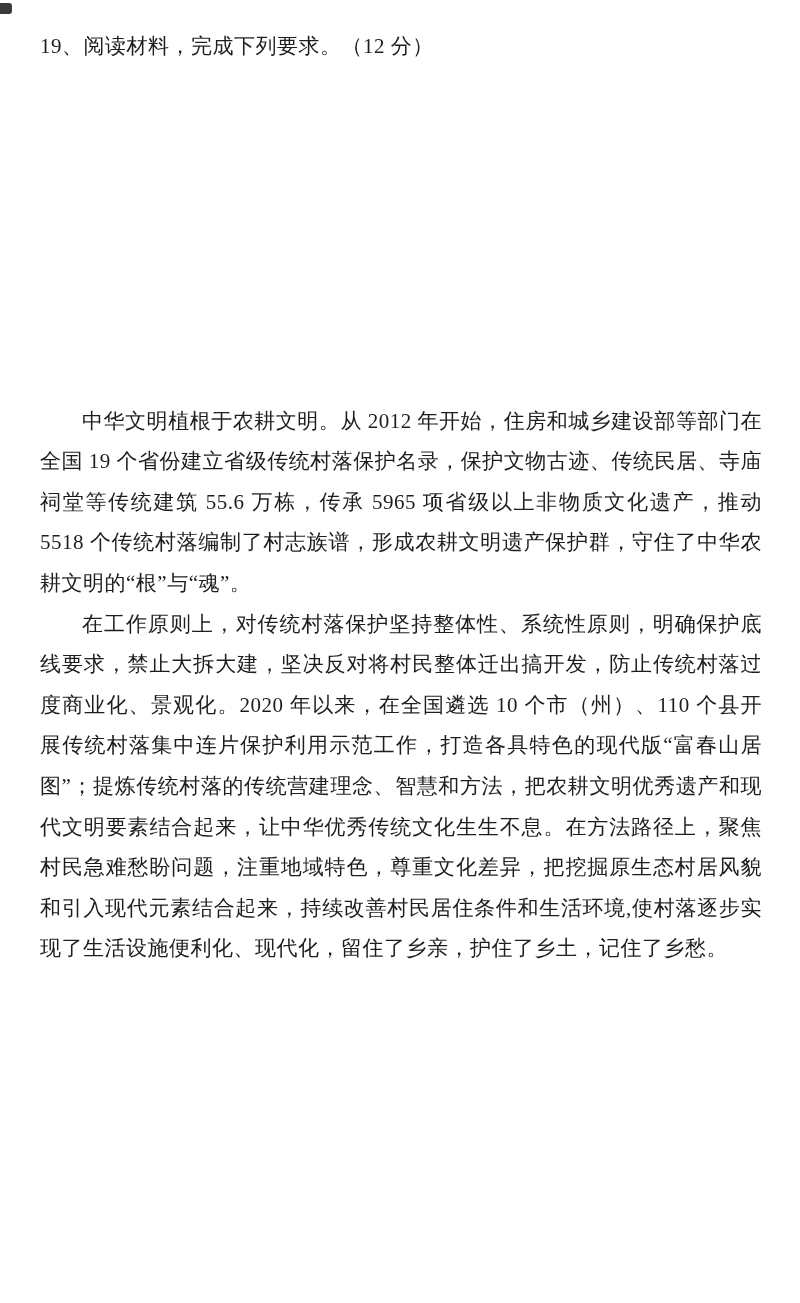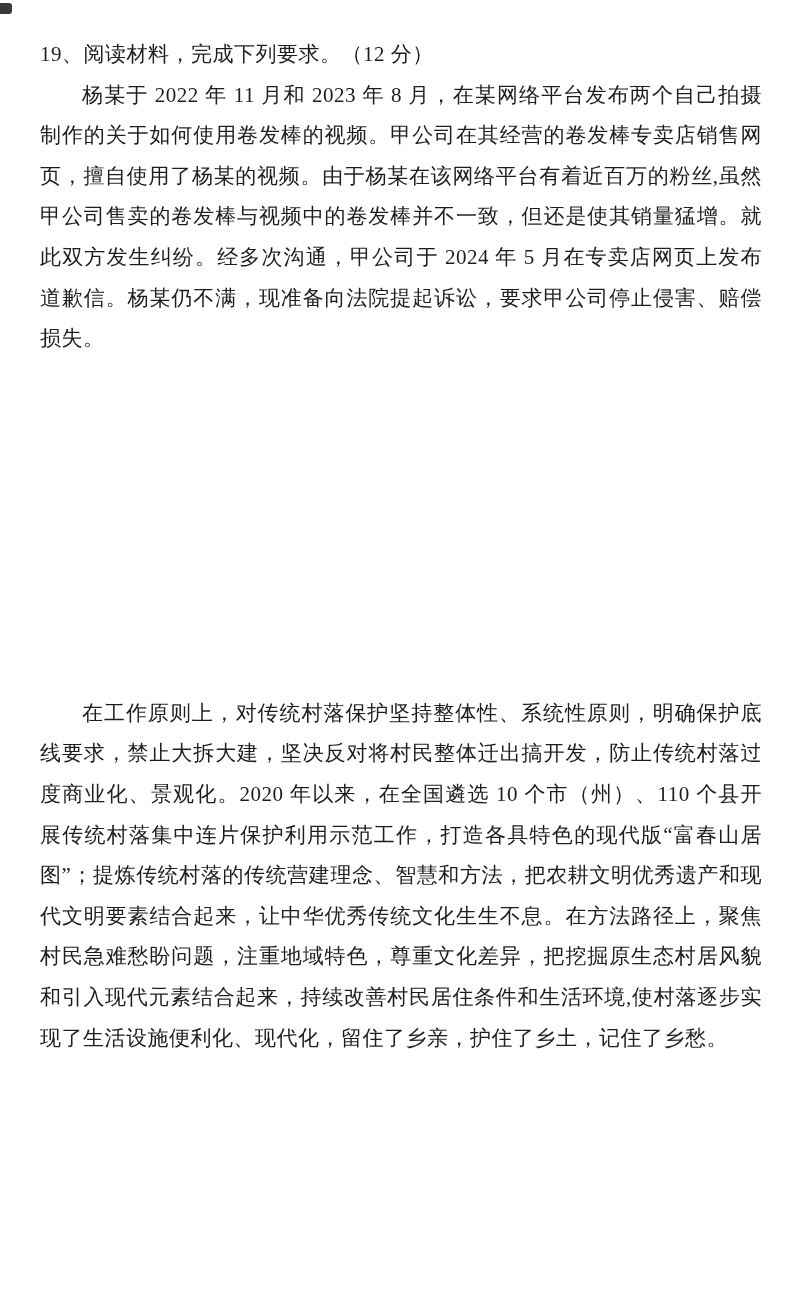--- a/index.html
+++ b/index.html
@@ -12,21 +12,21 @@
     height: 1303px;
     overflow: hidden;
     position: relative;
     font-family: "Liberation Serif", "DejaVu Serif", serif;
     color: #1d1d1d;
   }
   .page {
     box-sizing: border-box;
     width: 800px;
     height: 1303px;
-    padding: 34px 38px 0 40px;
+    padding: 26px 38px 0 40px;
     background: #ffffff;
   }
   .scan-artifact {
     position: absolute;
     left: 0;
     top: 3px;
     width: 12px;
     height: 11px;
     background: #3a3a3a;
     border-radius: 0 3px 3px 0;
@@ -53,22 +53,22 @@
 </style>
 </head>
 <body>
 
 <div class="scan-artifact"></div>
 
 <div class="page">
 
   <section>
     <h2 class="q-heading">19、阅读材料，完成下列要求。（12 分）</h2>
-    <p class="q-para">杨某于 2022 年 11 月和 2023 年 8 月，在某网络平台发布两个自己拍摄制作的关于如何使用卷发棒的视频。甲公司在其经营的卷发棒专卖店销售网页，擅自使用了杨某的视频。由于杨某在该网络平台有着近百万的粉丝,虽然甲公司售卖的卷发棒与视频中的卷发棒并不一致，但还是使其销量猛增。就此双方发生纠纷。经多次沟通，甲公司于 2024 年 5 月在专卖店网页上发布道歉信。杨某仍不满，现准备向法院提起诉讼，要求甲公司停止侵害、赔偿损失。</p>
   </section>
 
   <div class="answer-space"></div>
 
   <section>
+    <p class="q-para">中华文明植根于农耕文明。从 2012 年开始，住房和城乡建设部等部门在全国 19 个省份建立省级传统村落保护名录，保护文物古迹、传统民居、寺庙祠堂等传统建筑 55.6 万栋，传承 5965 项省级以上非物质文化遗产，推动 5518 个传统村落编制了村志族谱，形成农耕文明遗产保护群，守住了中华农耕文明的“根”与“魂”。</p>
     <p class="q-para">在工作原则上，对传统村落保护坚持整体性、系统性原则，明确保护底线要求，禁止大拆大建，坚决反对将村民整体迁出搞开发，防止传统村落过度商业化、景观化。2020 年以来，在全国遴选 10 个市（州）、110 个县开展传统村落集中连片保护利用示范工作，打造各具特色的现代版“富春山居图”；提炼传统村落的传统营建理念、智慧和方法，把农耕文明优秀遗产和现代文明要素结合起来，让中华优秀传统文化生生不息。在方法路径上，聚焦村民急难愁盼问题，注重地域特色，尊重文化差异，把挖掘原生态村居风貌和引入现代元素结合起来，持续改善村民居住条件和生活环境,使村落逐步实现了生活设施便利化、现代化，留住了乡亲，护住了乡土，记住了乡愁。</p>
   </section>
 
 </div>
 
 </body></html>

